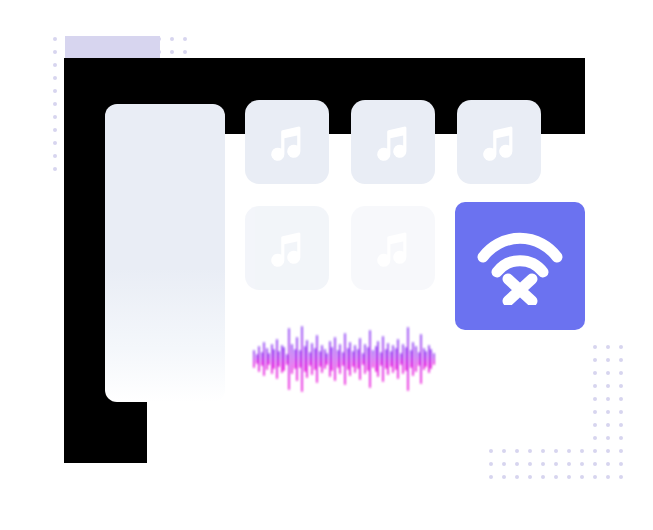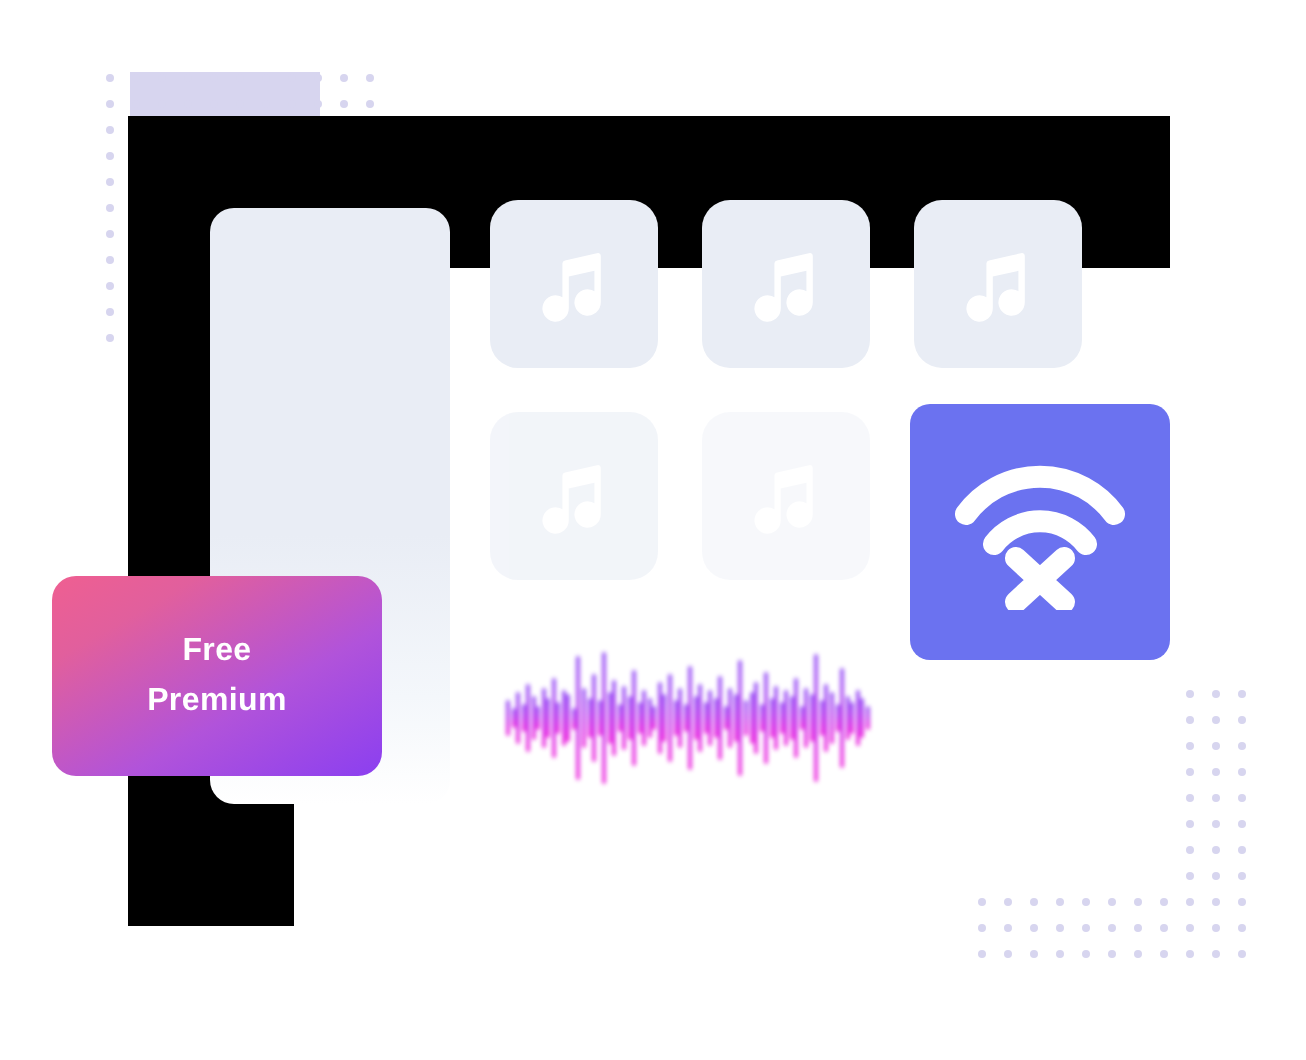--- a/index.html
+++ b/index.html
@@ -344,24 +344,20 @@
       <span style="left: 39px; top: 130px; background: rgb(215, 213, 239);"></span>
       <span style="left: 52px; top: 130px; background: rgb(215, 213, 239);"></span>
       <span style="left: 65px; top: 130px; background: rgb(215, 213, 239);"></span>
       <span style="left: 78px; top: 130px; background: rgb(215, 213, 239);"></span>
       <span style="left: 91px; top: 130px; background: rgb(215, 213, 239);"></span>
       <span style="left: 104px; top: 130px; background: rgb(215, 213, 239);"></span>
       <span style="left: 117px; top: 130px; background: rgb(215, 213, 239);"></span>
       <span style="left: 130px; top: 130px; background: rgb(215, 213, 239);"></span>
     </div>
 
-  <div id="badge">
-    <div class="line">Free</div>
-    <div class="line">Premium</div>
-  </div>
 
   <div id="wifi-badge">
     <span>
       <svg width="86" height="78" viewBox="0 0 86 78" aria-hidden="true">
         <path d="M6 30 A46 46 0 0 1 80 30" fill="none" stroke="#ffffff" stroke-width="11" stroke-linecap="round"></path>
         <path d="M20 45 A29 29 0 0 1 66 45" fill="none" stroke="#ffffff" stroke-width="11" stroke-linecap="round"></path>
         <path d="M31 52 L55 74 M55 52 L31 74" fill="none" stroke="#ffffff" stroke-width="11" stroke-linecap="round"></path>
       </svg>
     </span>
   </div>

